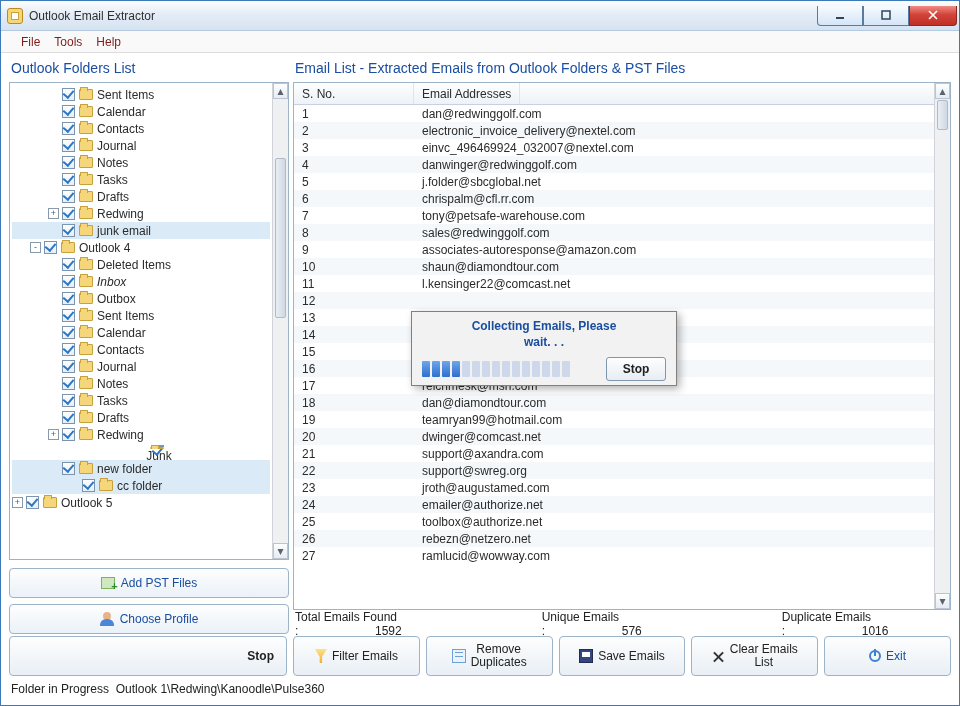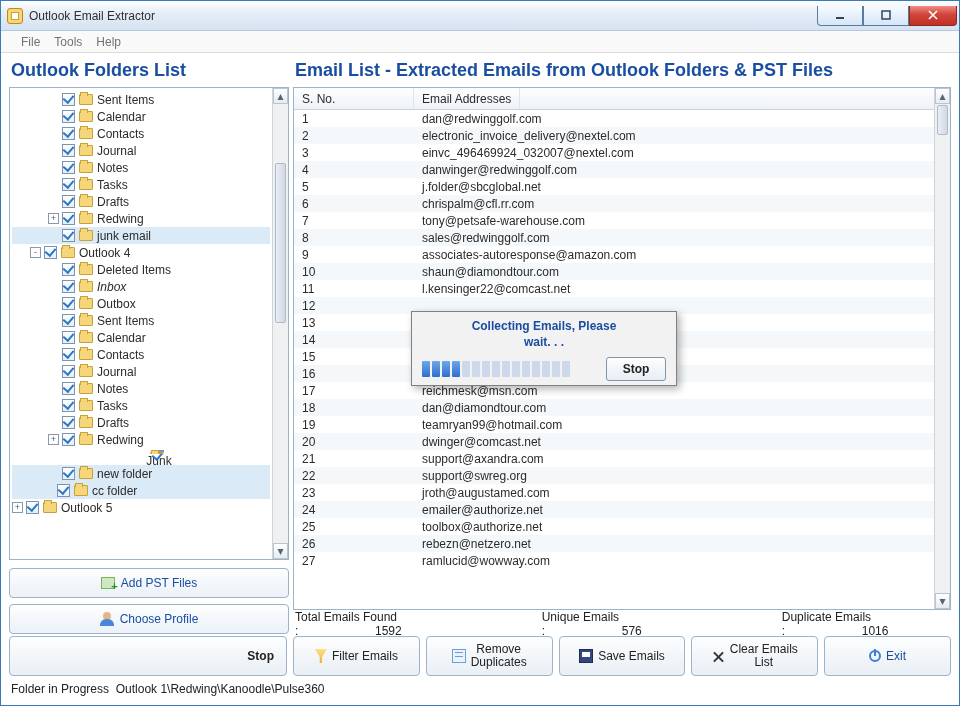--- a/index.html
+++ b/index.html
@@ -7,24 +7,24 @@
 .window{position:absolute;inset:0;border:1px solid #3a7aba;background:#fff;box-shadow:0 0 10px rgba(0,0,0,.3)}
 .titlebar{height:30px;background:linear-gradient(#fdfefe,#e6eef7 40%,#d5e2f1);border-bottom:1px solid #b4c9e0;display:flex;align-items:center;padding:0 2px 0 6px}
 .titlebar .app-icon{width:16px;height:16px;background:#f7d774;border:1px solid #bd8a1e;border-radius:3px;margin-right:6px;position:relative}
 .titlebar .app-icon:after{content:"";position:absolute;inset:3px;background:#fff;border:1px solid #caa13c}
 .titlebar .title{color:#2f2f2f}
 .winbtns{margin-left:auto;display:flex;gap:0}
 .winbtn{width:46px;height:20px;border:1px solid #5a7a9e;border-top:none;background:linear-gradient(#f6fbff,#d5e5f7);display:flex;align-items:center;justify-content:center;color:#30455c;cursor:default}
 .winbtn.close{background:linear-gradient(#f08d85,#d1443a 45%,#c12f25);border-color:#8a2b22;color:#fff;width:48px;border-radius:0 0 4px 0}
 .winbtn.min{border-radius:0 0 0 4px}
 .menubar{height:22px;display:flex;align-items:center;gap:14px;padding:0 20px;border-bottom:1px solid #dcdcdc;background:#faf9f9}
-.menubar span{color:#737373}
+.menubar span{color:#7f1d1d}
 .client{position:absolute;top:53px;left:8px;right:8px;bottom:7px;display:flex;flex-direction:column}
 .cols{flex:1;display:flex;gap:4px;min-height:0}
-.panel-title{color:#1a4ea1;font-size:18px;font-weight:700;margin:6px 0 6px 2px}
+.panel-title{color:#1a4ea1;font-size:14px;font-weight:400;margin:6px 0 6px 2px}
 .left{width:280px;display:flex;flex-direction:column}
 .tree-wrap{flex:1;border:1px solid #9db3c8;background:#fff;overflow:hidden;position:relative}
 .tree{position:absolute;inset:0 16px 0 0;overflow:hidden;padding:3px 2px}
 .scroll-v{position:absolute;top:0;right:0;width:16px;bottom:0;background:#eef0f2;border-left:1px solid #d0d4da}
 .scroll-v .btn{height:16px;background:linear-gradient(#fdfefe,#e7ecf2);border:1px solid #bcc4cf;display:flex;align-items:center;justify-content:center;color:#5a6470}
 .scroll-v .thumb{position:absolute;left:2px;right:2px;background:linear-gradient(90deg,#e9eef4,#cfd8e3);border:1px solid #b1bac7;border-radius:2px}
 .tree-row{display:flex;align-items:center;height:17px;white-space:nowrap}
 .expander{width:11px;height:11px;border:1px solid #8799aa;background:#fff;margin-right:3px;display:flex;align-items:center;justify-content:center;font-size:9px;line-height:1;color:#4b5f74;visibility:hidden}
 .expander.show{visibility:visible}
 .chk{width:13px;height:13px;border:1px solid #7b95b0;background:linear-gradient(#fdfefe,#e6eef7);margin-right:4px;position:relative}
@@ -244,21 +244,21 @@
                 <div class="chk on"></div>
                 <div class="folder-icon"></div>
                 <span class="tree-label">Junk</span>
               </div>
               <div class="tree-row sel" style="padding-left: 36px;">
                 <div class="expander"></div>
                 <div class="chk on"></div>
                 <div class="folder-icon"></div>
                 <span class="tree-label">new folder</span>
               </div>
-              <div class="tree-row sel" style="padding-left: 31px;">
+              <div class="tree-row sel" style="padding-left: 56px;">
                 <div class="expander"></div>
                 <div class="chk on"></div>
                 <div class="folder-icon"></div>
                 <span class="tree-label">cc folder</span>
               </div>
               <div class="tree-row" style="padding-left: 0px;">
                 <div class="expander show">+</div>
                 <div class="chk on"></div>
                 <div class="folder-icon"></div>
                 <span class="tree-label">Outlook 5</span>

